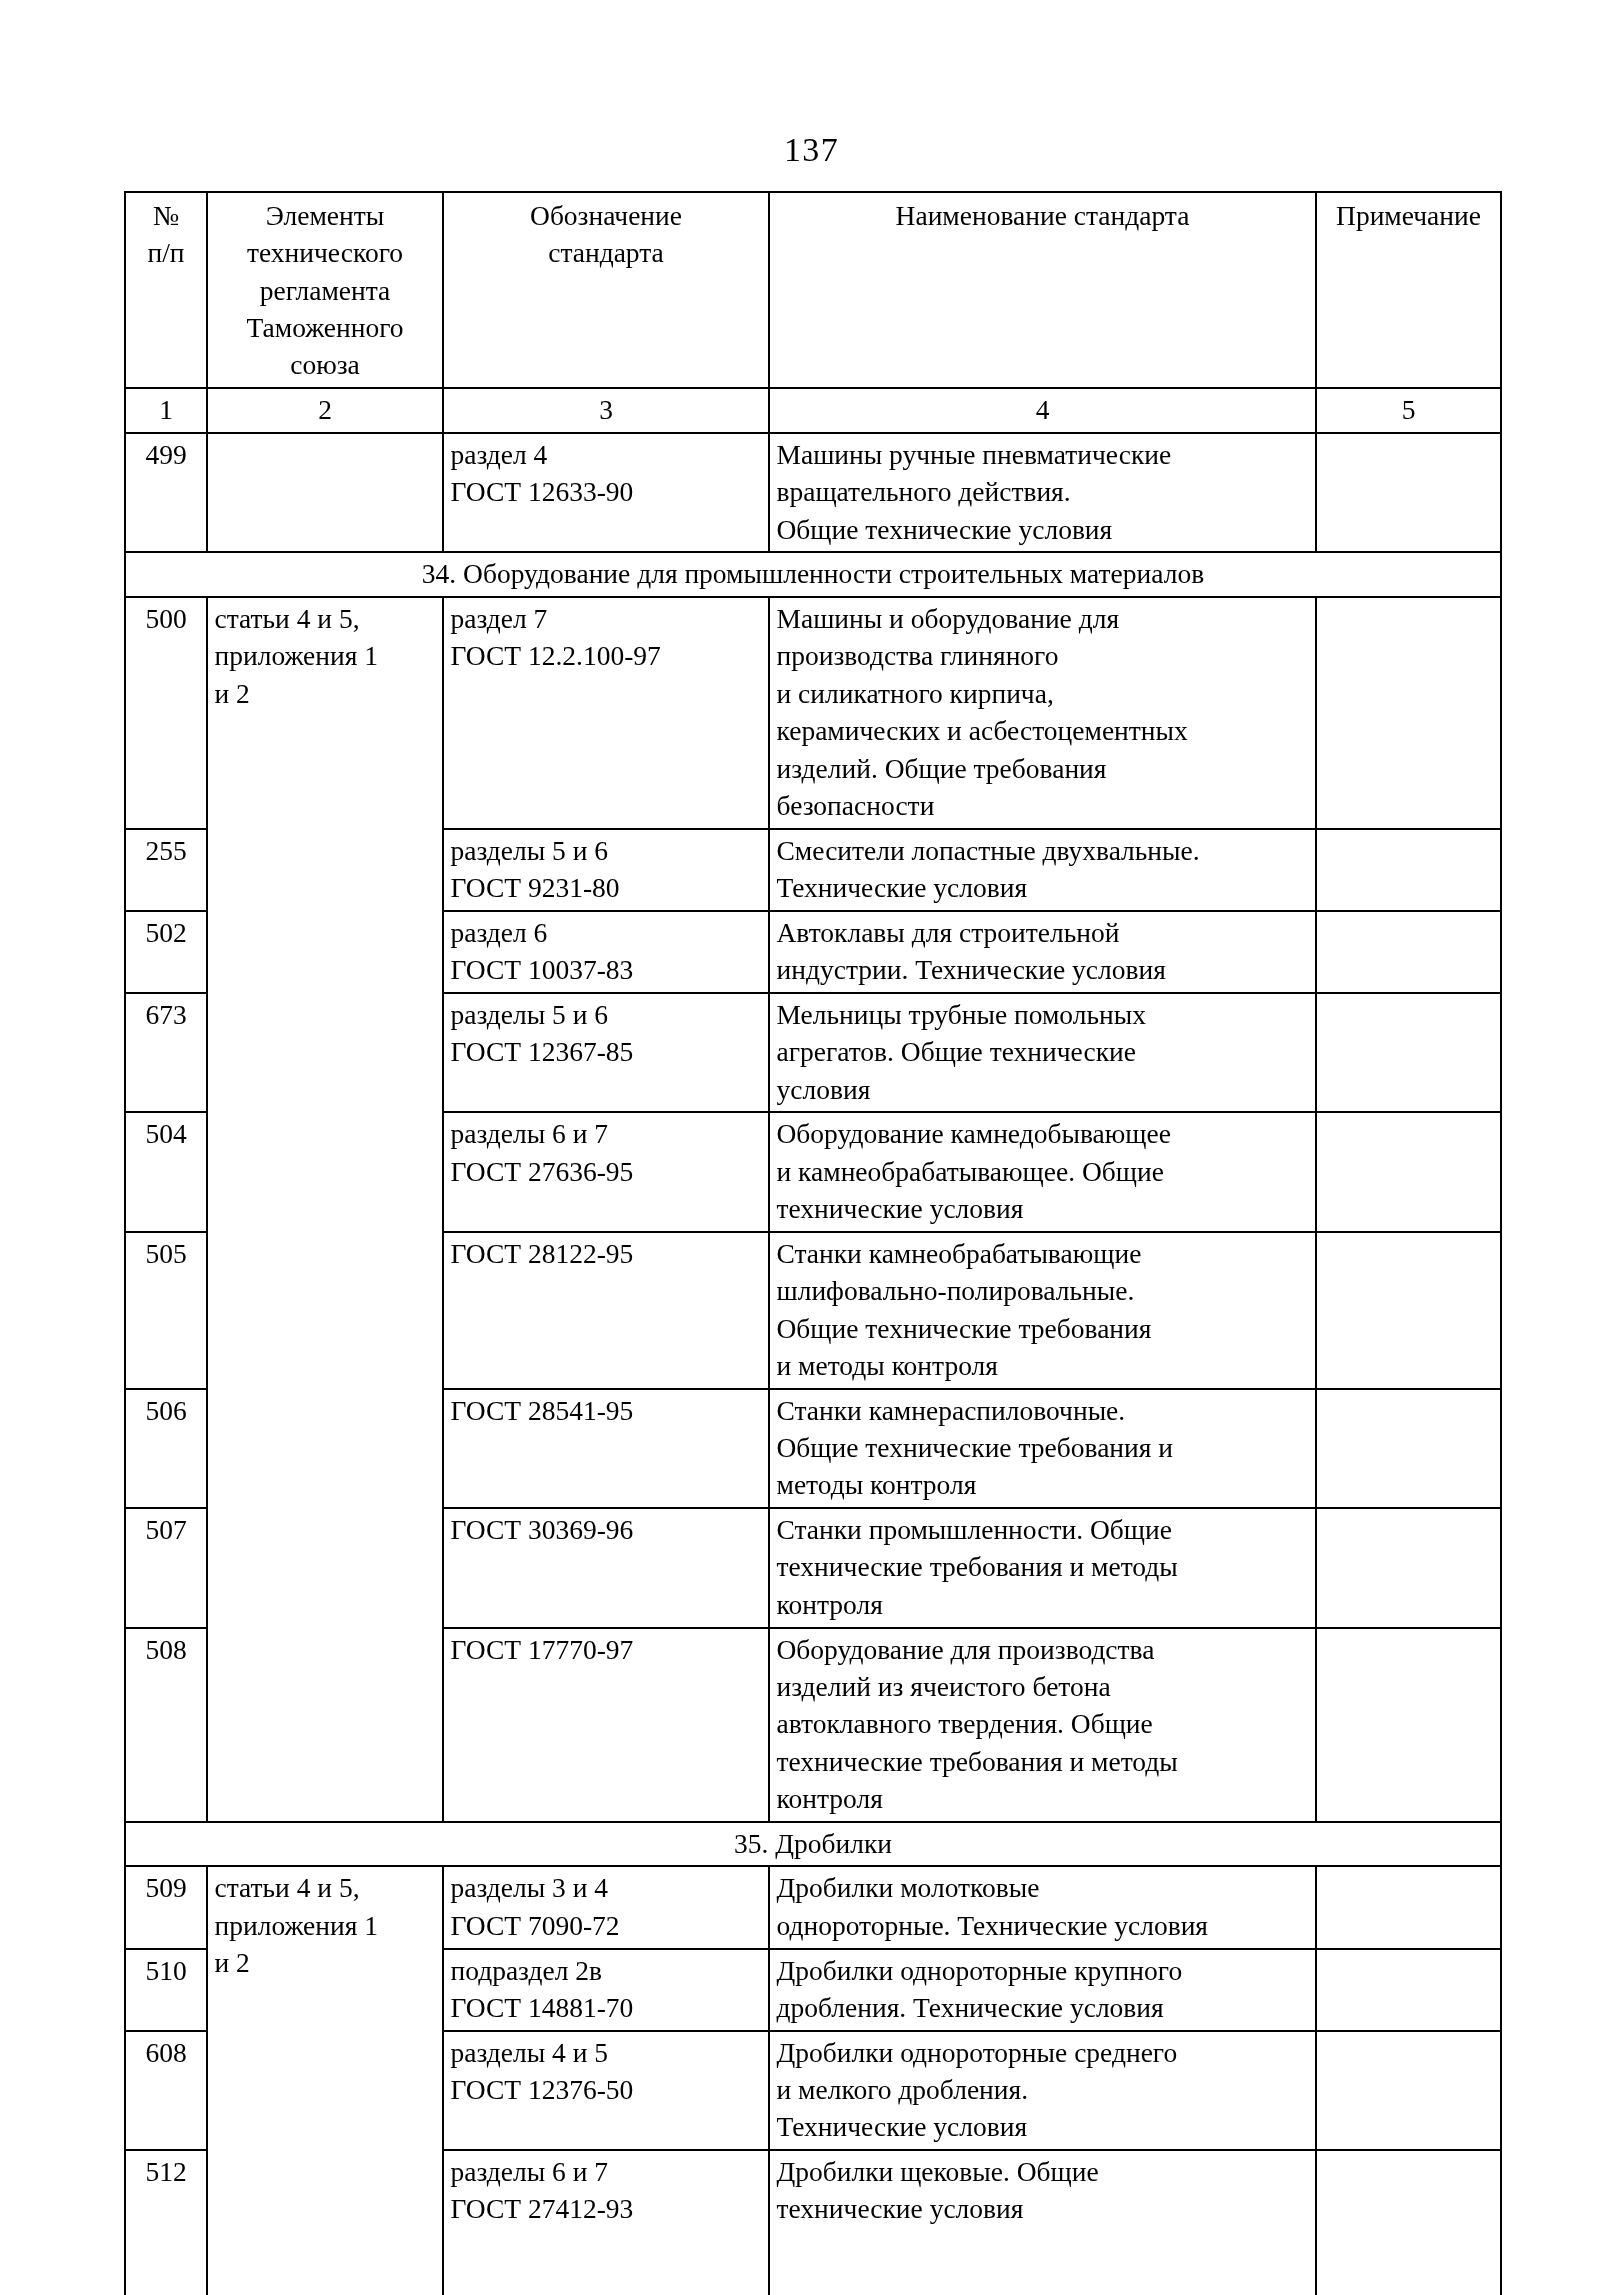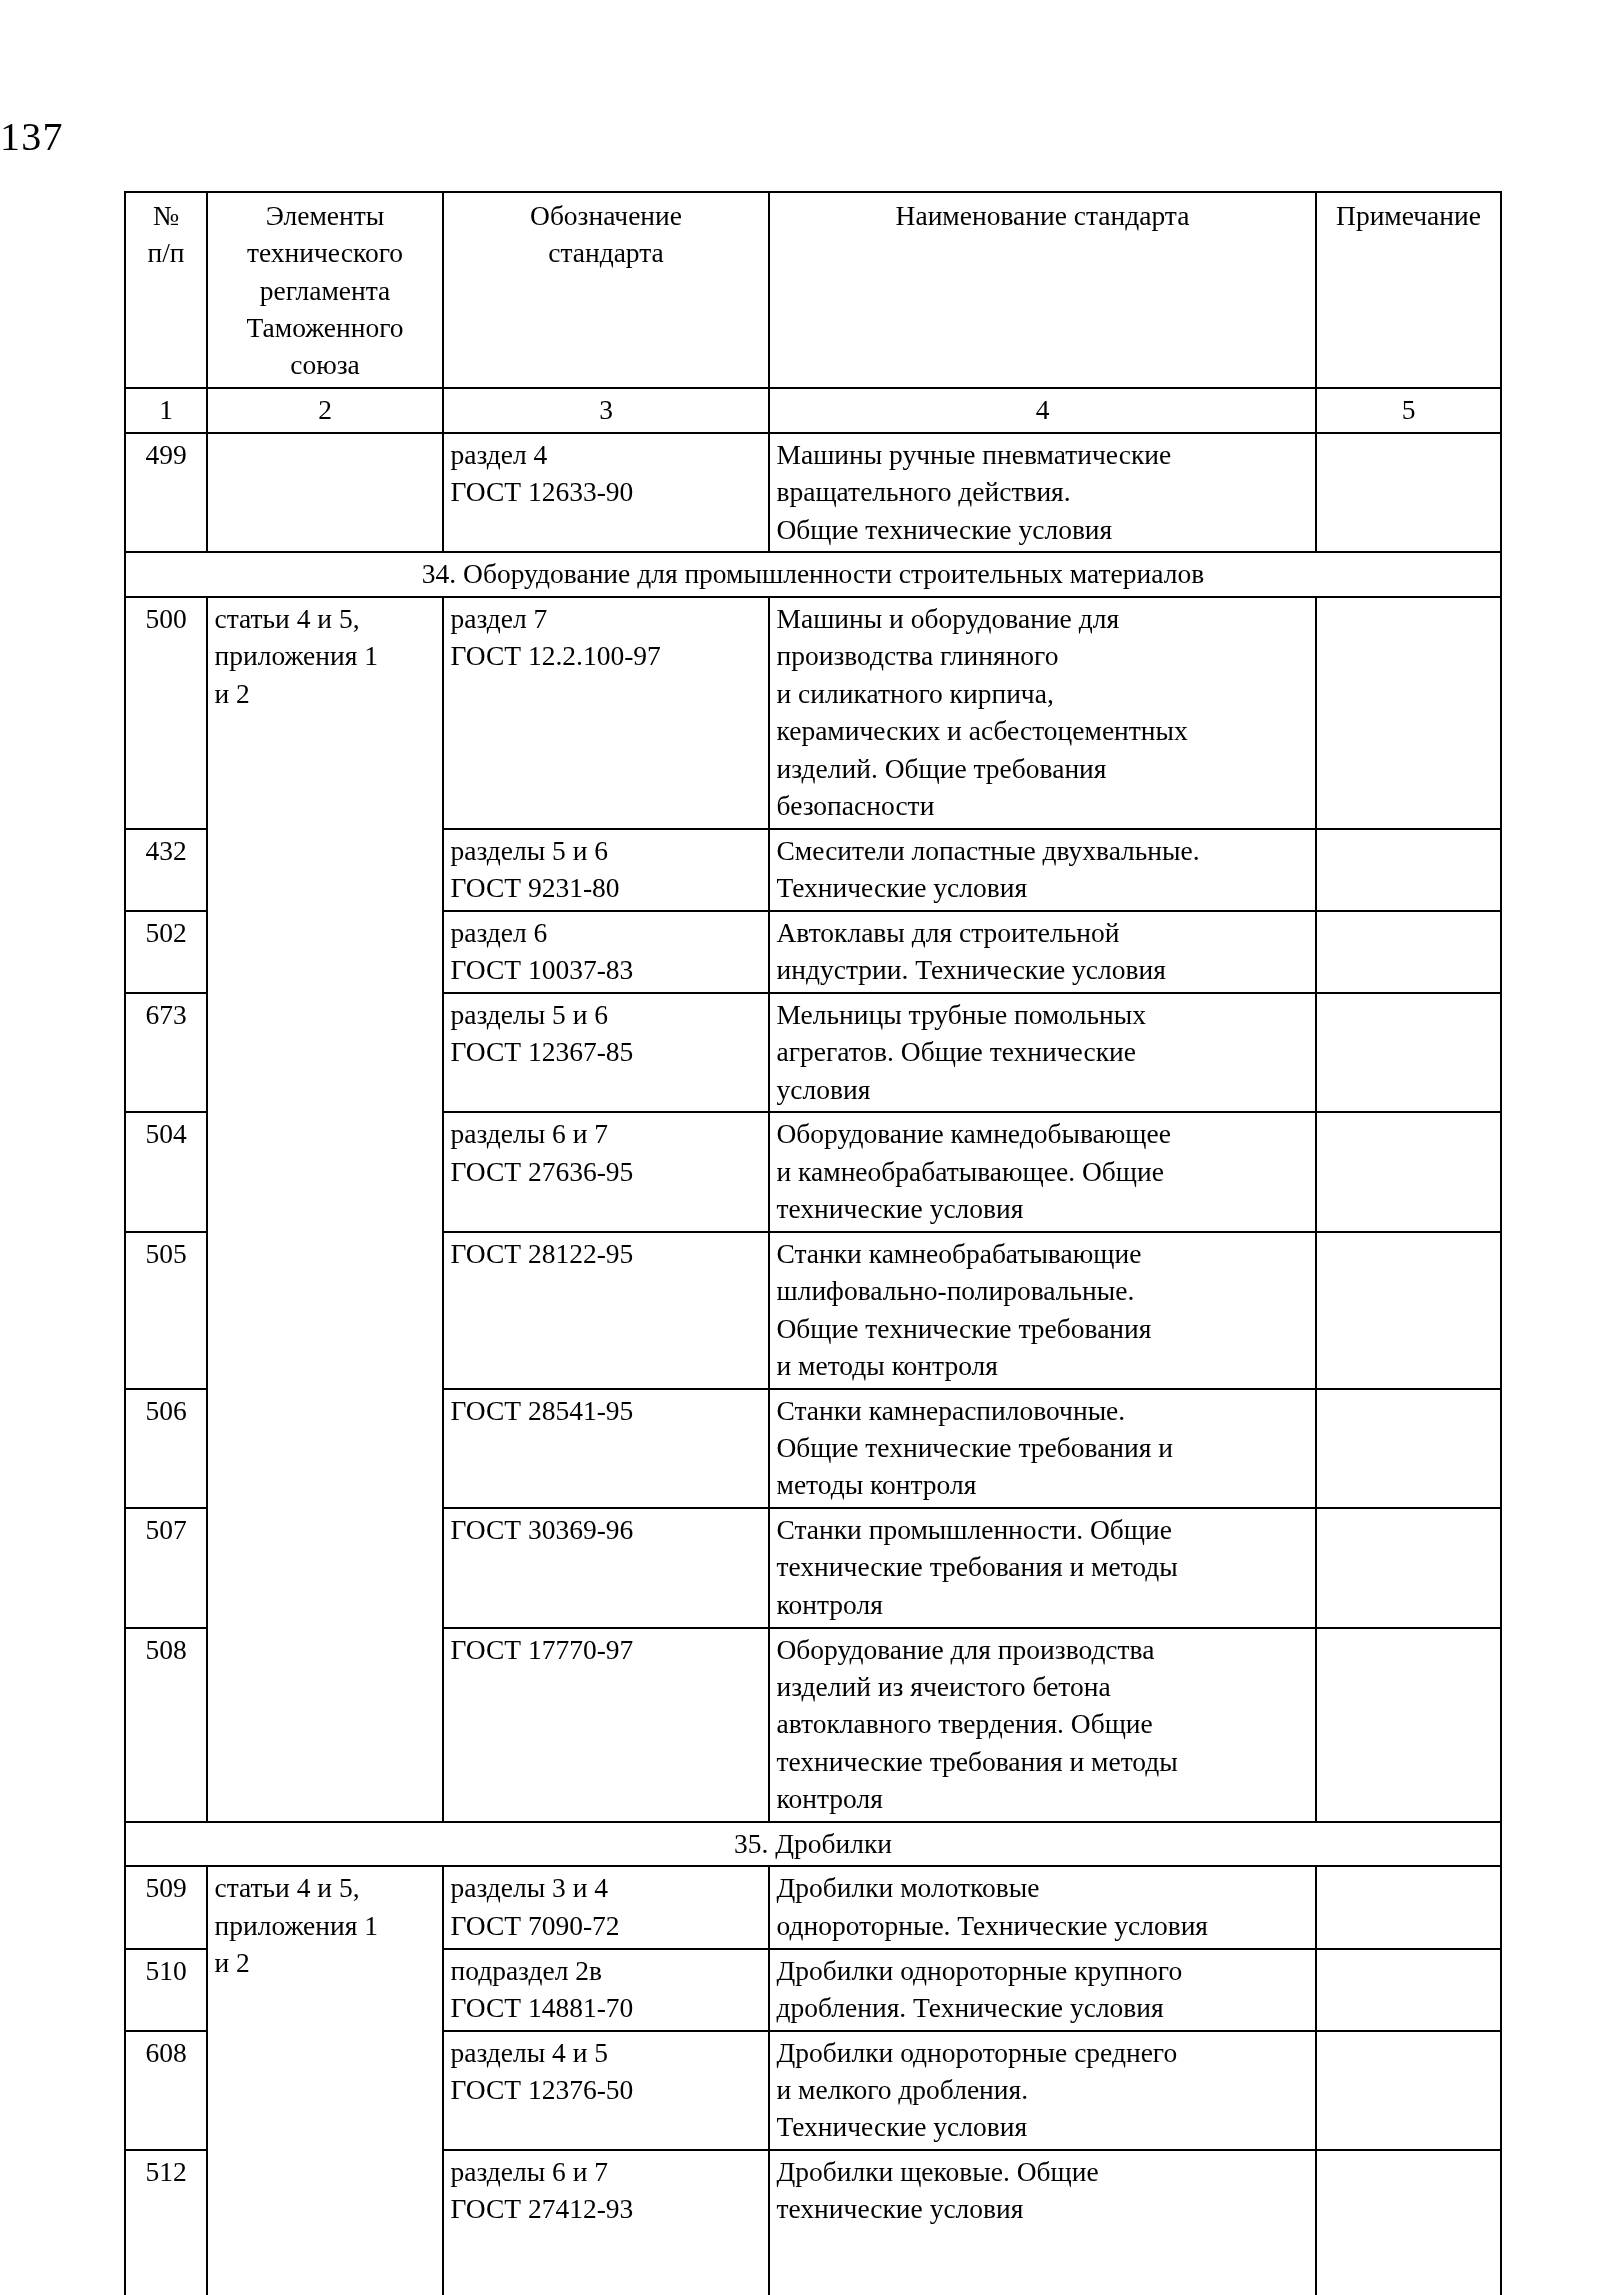--- a/index.html
+++ b/index.html
@@ -6,23 +6,24 @@
   html, body {
     width: 1623px; height: 2295px;
     background: #ffffff;
     color: #000000;
     font-family: "Liberation Serif", serif;
     position: relative;
     overflow: hidden;
   }
   .page-number {
     position: absolute;
-    top: 113px; left: 0;
+    top: 131px; left: 0;
     width: 100%;
-    font-size: 40px;
+    text-align: center;
+    font-size: 34px;
     letter-spacing: 1.3px;
   }
   table.standards {
     position: absolute;
     left: 124px; top: 191px;
     width: 1376px;
     border-collapse: collapse;
     table-layout: fixed;
   }
   table.standards td, table.standards th {
@@ -105,21 +106,21 @@
 ГОСТ 12.2.100-97</td>
         <td>Машины и оборудование для
 производства глиняного
 и силикатного кирпича,
 керамических и асбестоцементных
 изделий. Общие требования
 безопасности</td>
         <td></td>
       </tr>
       <tr>
-        <td class="numcell">432</td>
+        <td class="numcell">255</td>
         <td>разделы 5 и 6
 ГОСТ 9231-80</td>
         <td>Смесители лопастные двухвальные.
 Технические условия</td>
         <td></td>
       </tr>
       <tr>
         <td class="numcell">502</td>
         <td>раздел 6
 ГОСТ 10037-83</td>

